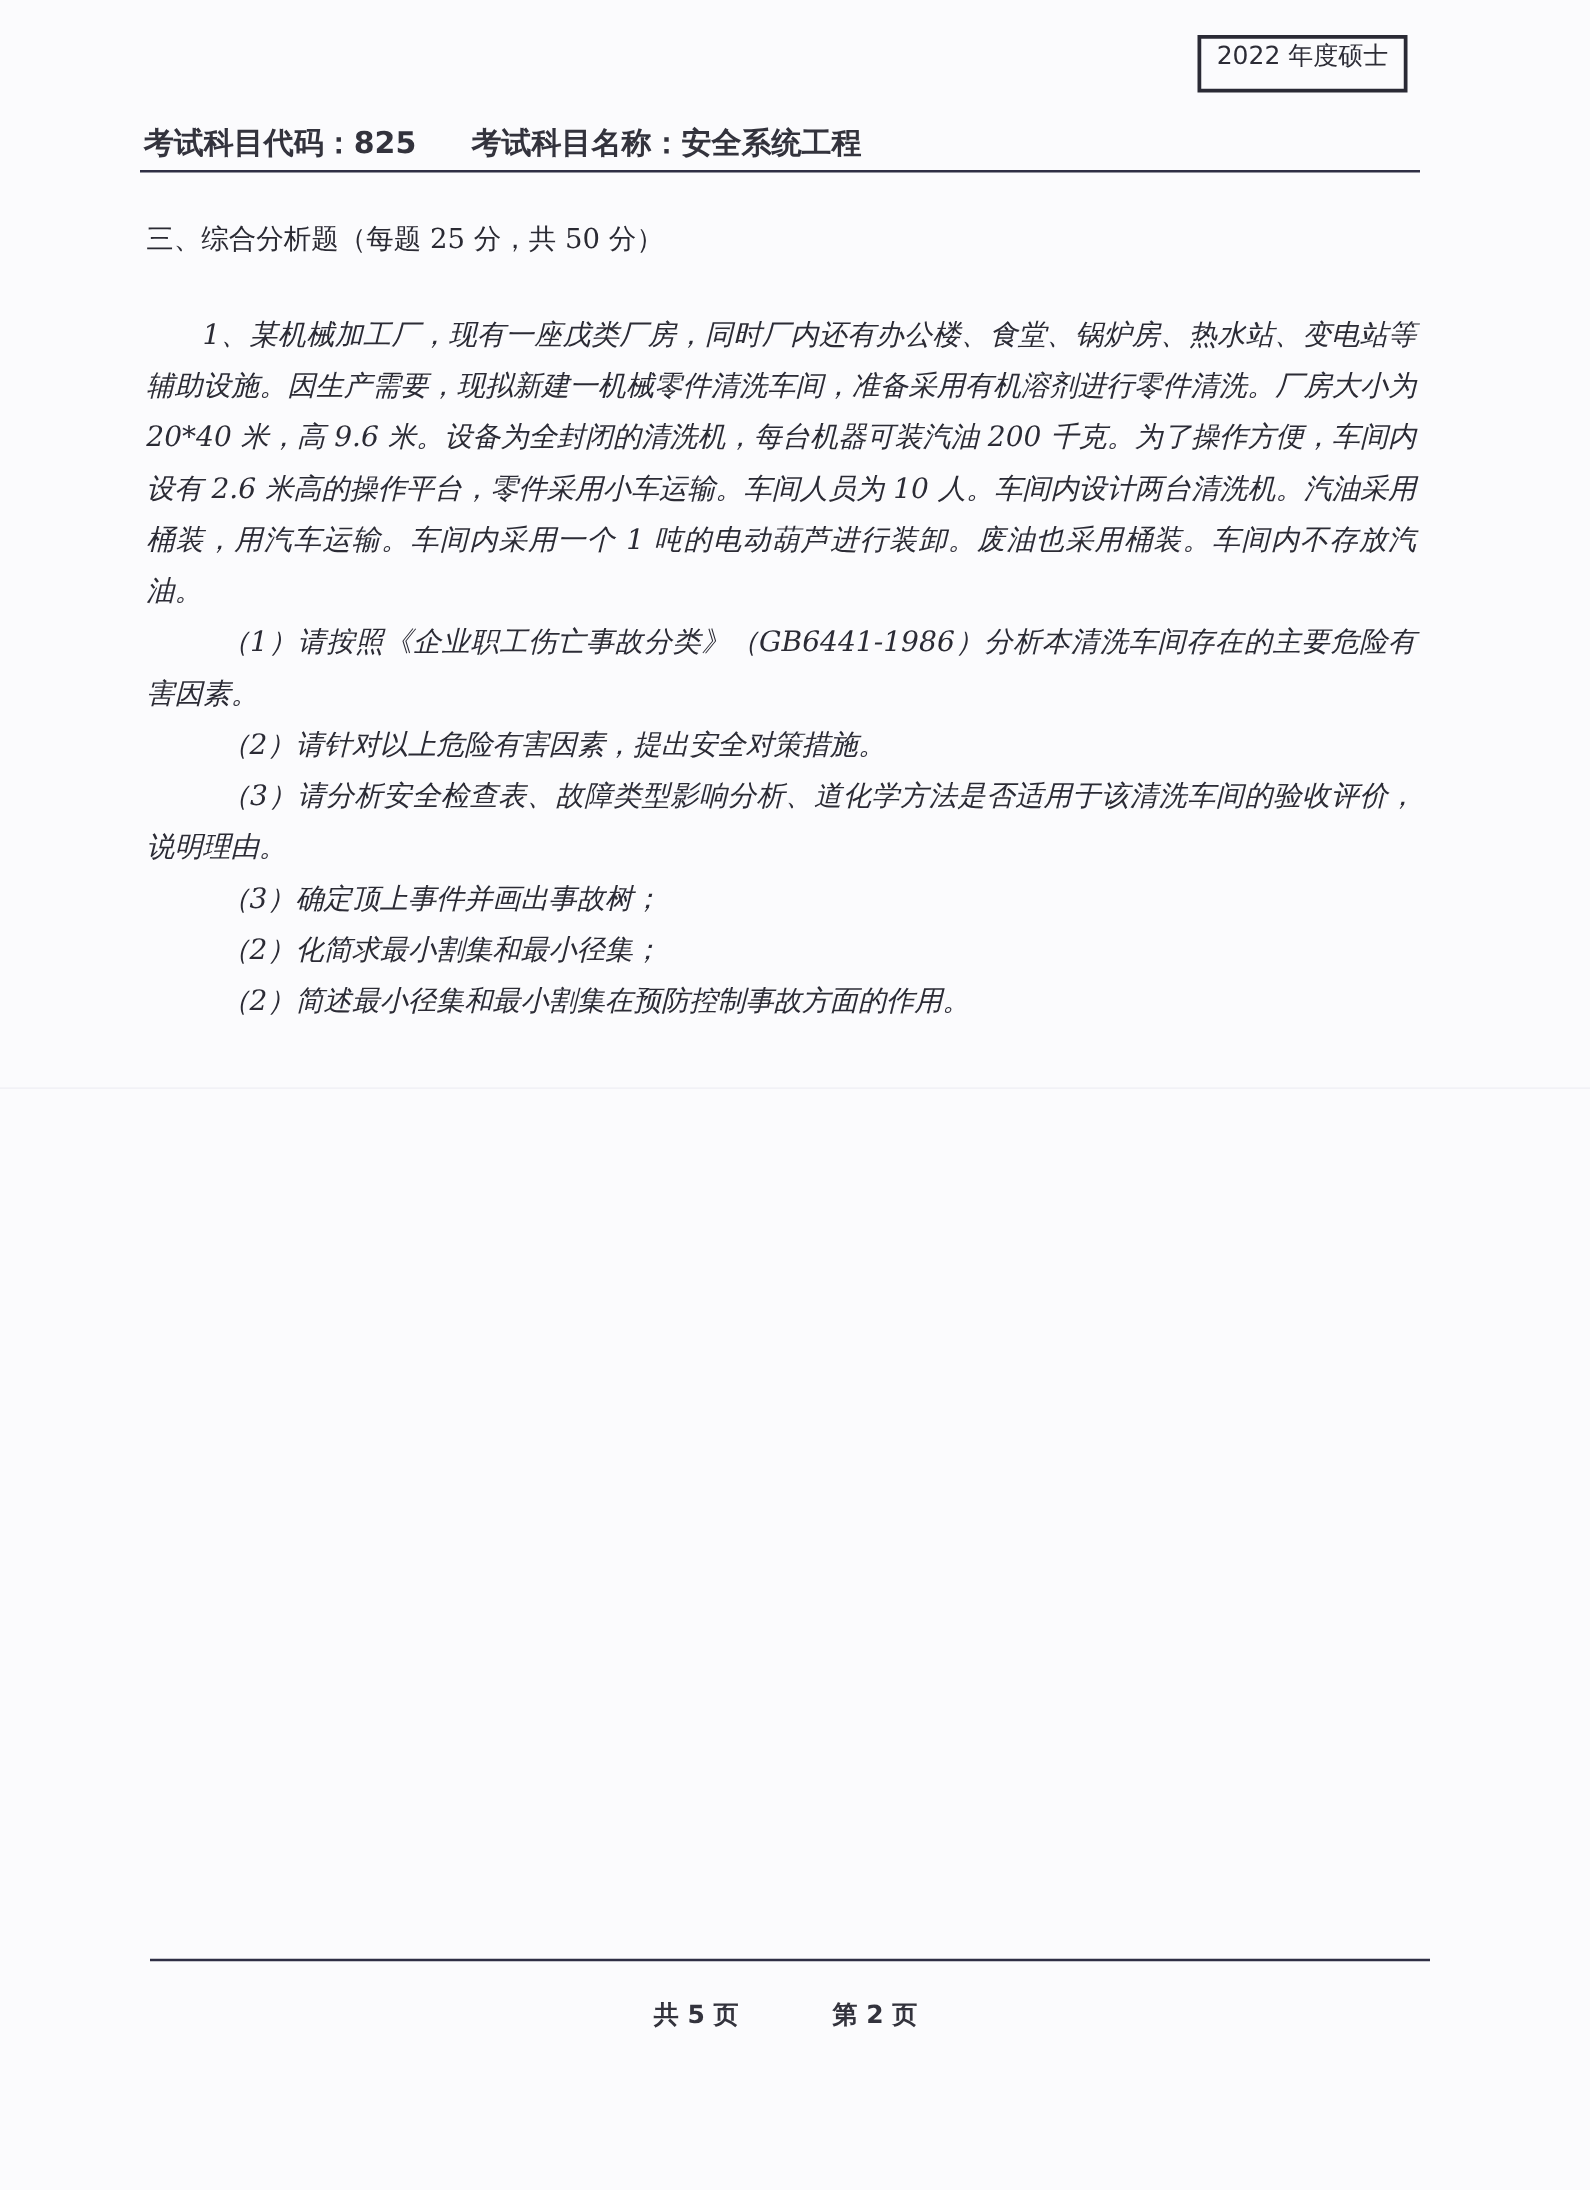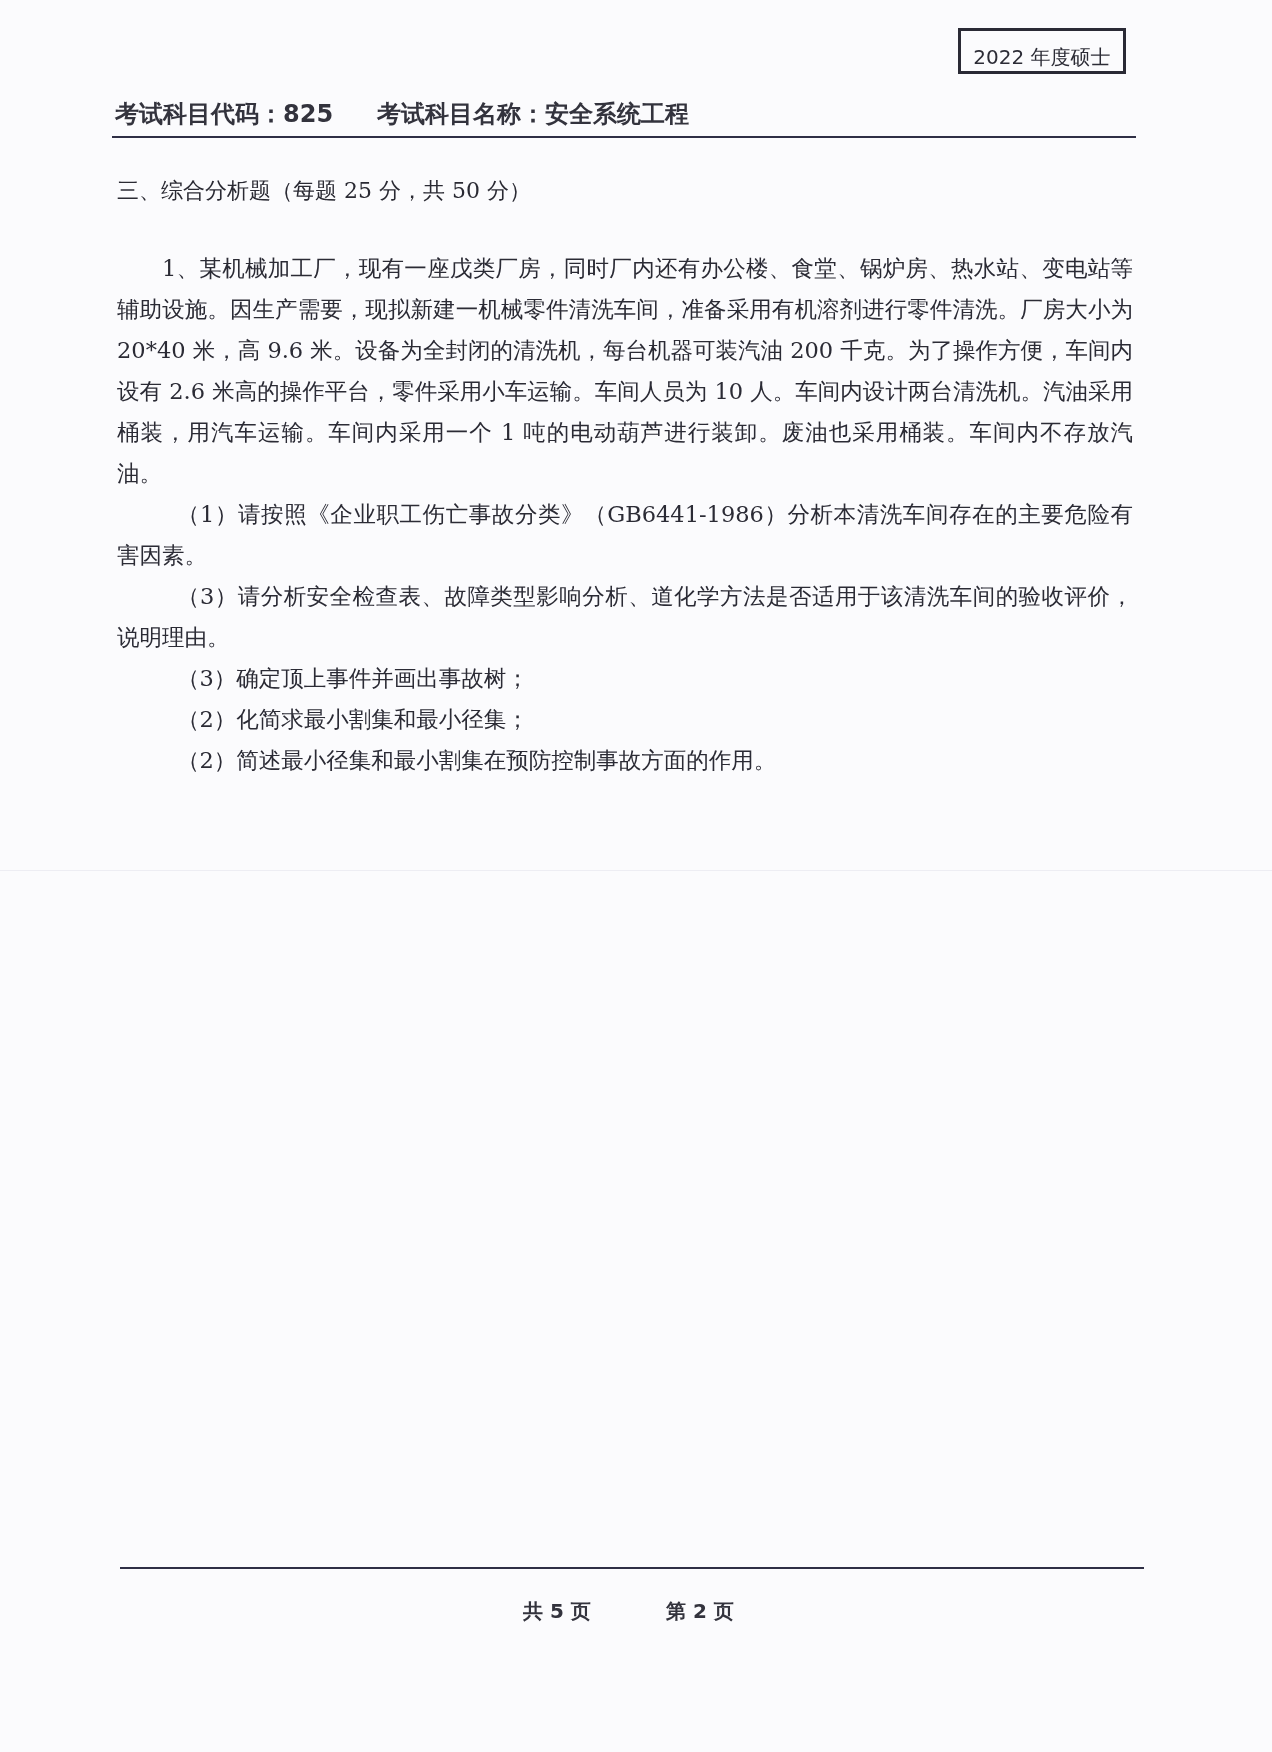--- a/index.html
+++ b/index.html
@@ -6,34 +6,35 @@
   body {
     width: 1272px; height: 1752px; position: relative; overflow: hidden;
     background: #fbfbfd;
     font-family: "DejaVu Serif", "Liberation Serif", serif;
     color: #2a2a33;
   }
   .sans { font-family: "DejaVu Sans", "Liberation Sans", sans-serif; }
   .grade-box {
     position: absolute; left: 958px; top: 28px; width: 168px; height: 46px;
     border: 3px solid #2a2a35; box-sizing: border-box;
-    display: flex; align-items: flex-end; justify-content: center;
+    display: flex; align-items: flex-start; justify-content: center;
     font-size: 20px; color: #2c2c36;
   }
   .exam-header {
     position: absolute; left: 115px; top: 98px; font-size: 24px; font-weight: bold;
     color: #33333d; white-space: pre;
   }
   .exam-header .gap { display: inline-block; width: 44px; }
   .rule-top { position: absolute; left: 112px; top: 136px; width: 1024px; height: 2px; background: #2f2f45; }
   .section-title { position: absolute; left: 117px; top: 176px; font-size: 22px; color: #2a2a33; }
   .body-text {
     position: absolute; left: 117px; top: 248px; width: 1016px;
     font-size: 22.5px; line-height: 41px; color: #2b2b35;
     text-align: justify;
+    font-style: italic;
   }
   .body-text p { margin: 0; }
   .indent { text-indent: 45px; }
   .sub { text-indent: 60px; }
   .rule-bottom { position: absolute; left: 120px; top: 1567px; width: 1024px; height: 2px; background: #2f2f45; }
   .footer {
     position: absolute; top: 1598px; left: 0; width: 100%;
     font-size: 20px; font-weight: bold; color: #33333d;
   }
   .footer .total { position: absolute; left: 523px; }
@@ -49,20 +50,21 @@
 
 <div class="exam-header sans"><span>考试科目代码：825</span><span class="gap"></span><span>考试科目名称：安全系统工程</span></div>
 
 <div class="rule-top"></div>
 
 <div class="section-title">三、综合分析题（每题 25 分，共 50 分）</div>
 
 <div class="body-text">
   <p class="indent">1、某机械加工厂，现有一座戊类厂房，同时厂内还有办公楼、食堂、锅炉房、热水站、变电站等辅助设施。因生产需要，现拟新建一机械零件清洗车间，准备采用有机溶剂进行零件清洗。厂房大小为 20*40 米，高 9.6 米。设备为全封闭的清洗机，每台机器可装汽油 200 千克。为了操作方便，车间内设有 2.6 米高的操作平台，零件采用小车运输。车间人员为 10 人。车间内设计两台清洗机。汽油采用桶装，用汽车运输。车间内采用一个 1 吨的电动葫芦进行装卸。废油也采用桶装。车间内不存放汽油。</p>
   <p class="sub">（1）请按照《企业职工伤亡事故分类》（GB6441-1986）分析本清洗车间存在的主要危险有害因素。</p>
+  <p class="sub">（2）请针对以上危险有害因素，提出安全对策措施。</p>
   <p class="sub">（3）请分析安全检查表、故障类型影响分析、道化学方法是否适用于该清洗车间的验收评价，说明理由。</p>
   <p class="sub">（3）确定顶上事件并画出事故树；</p>
   <p class="sub">（2）化简求最小割集和最小径集；</p>
   <p class="sub">（2）简述最小径集和最小割集在预防控制事故方面的作用。</p>
 </div>
 
 <div class="fold" style="top:870px"></div>
 
 <div class="rule-bottom"></div>
 

